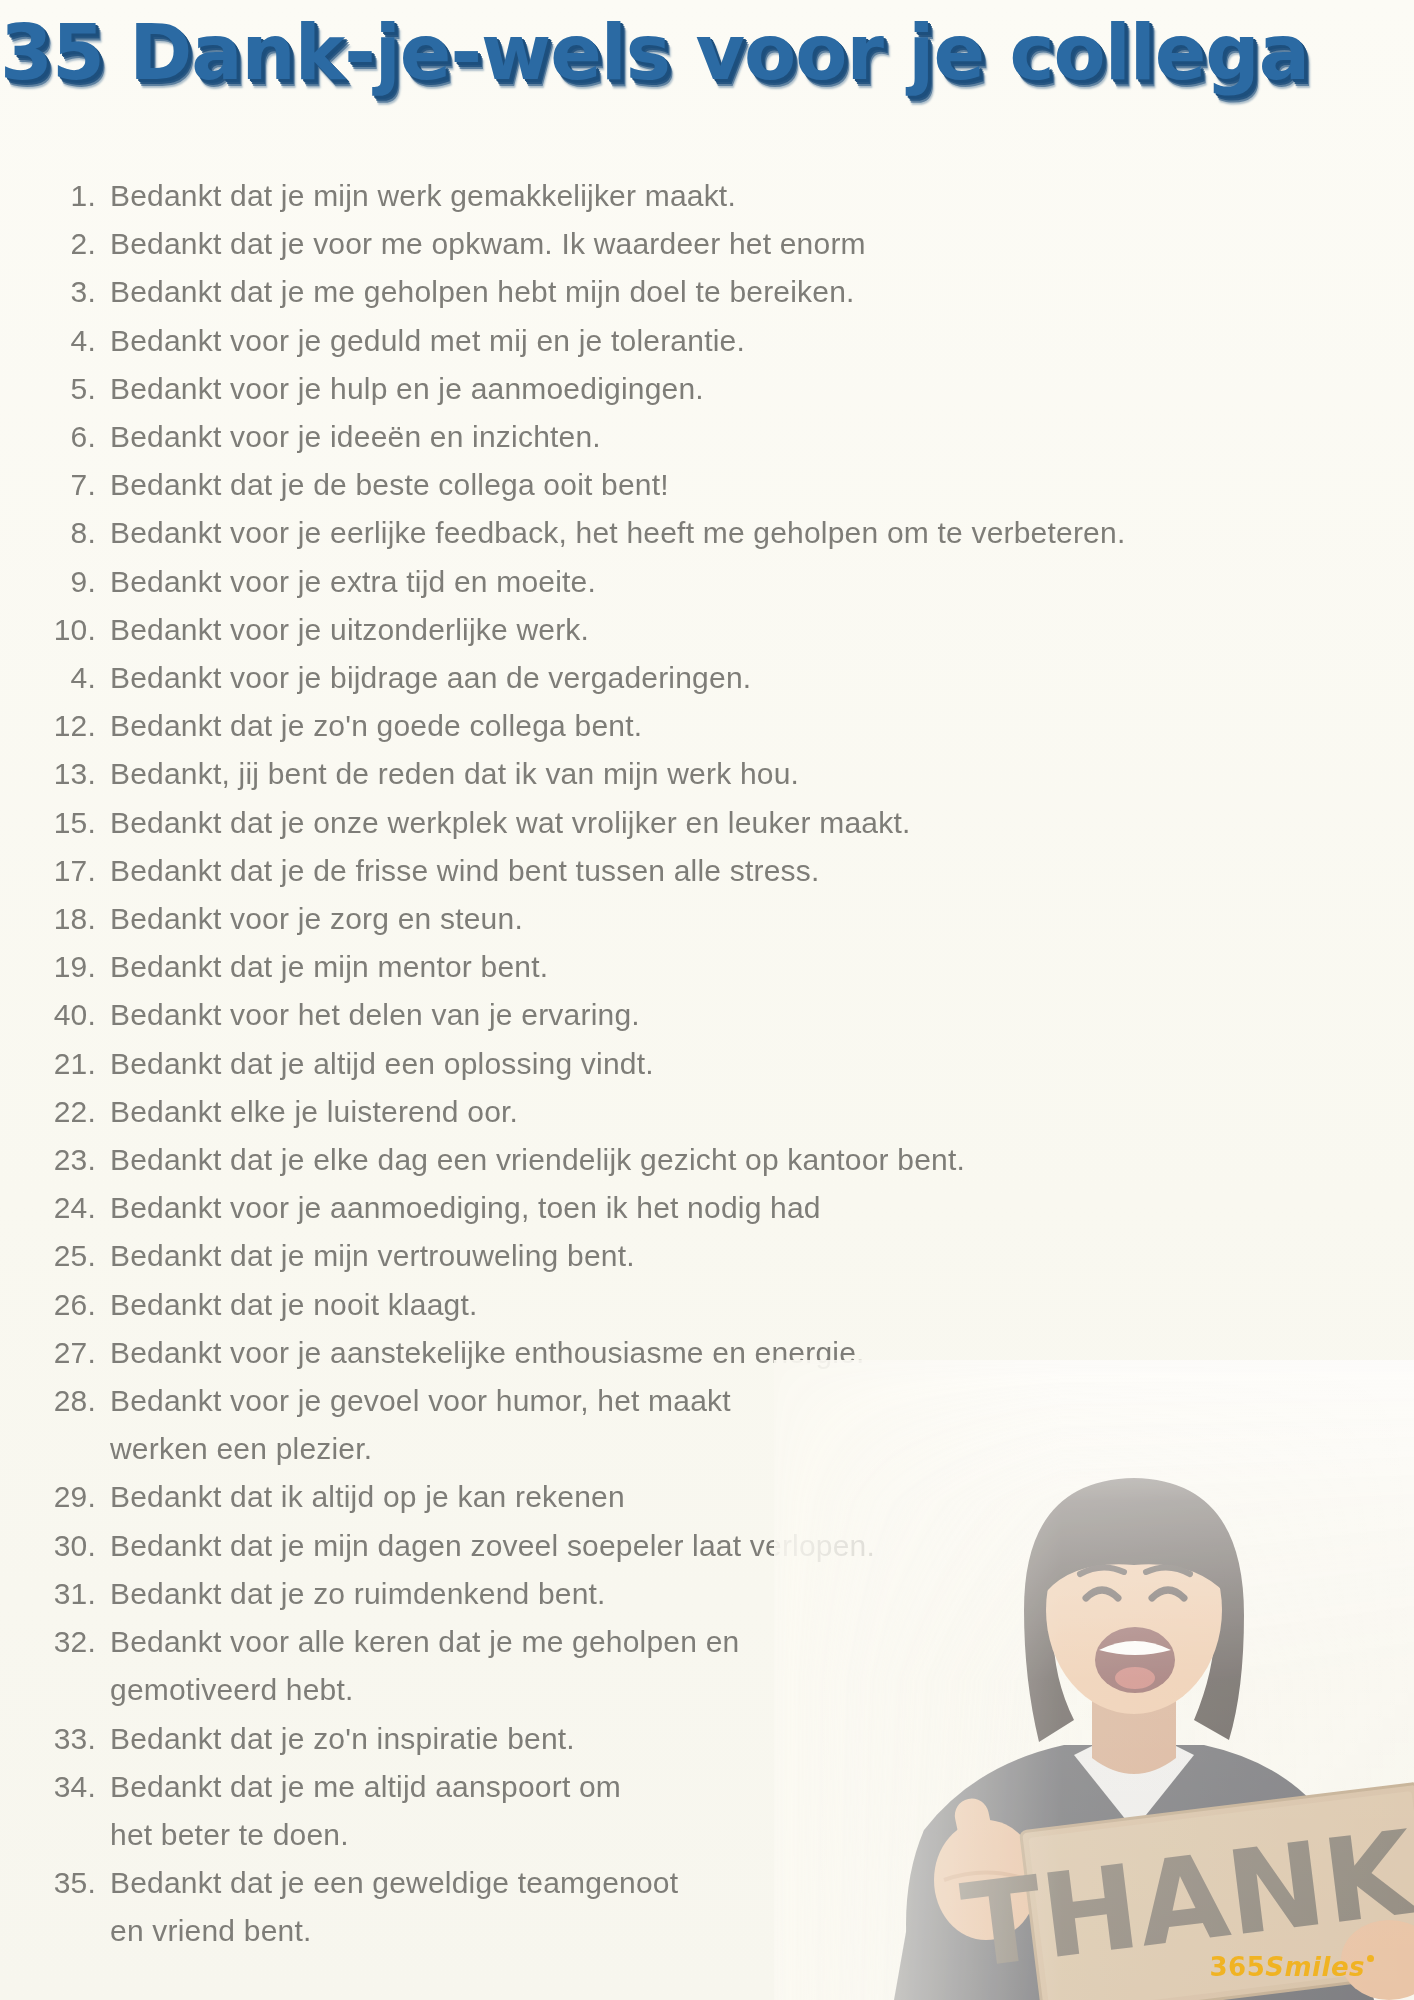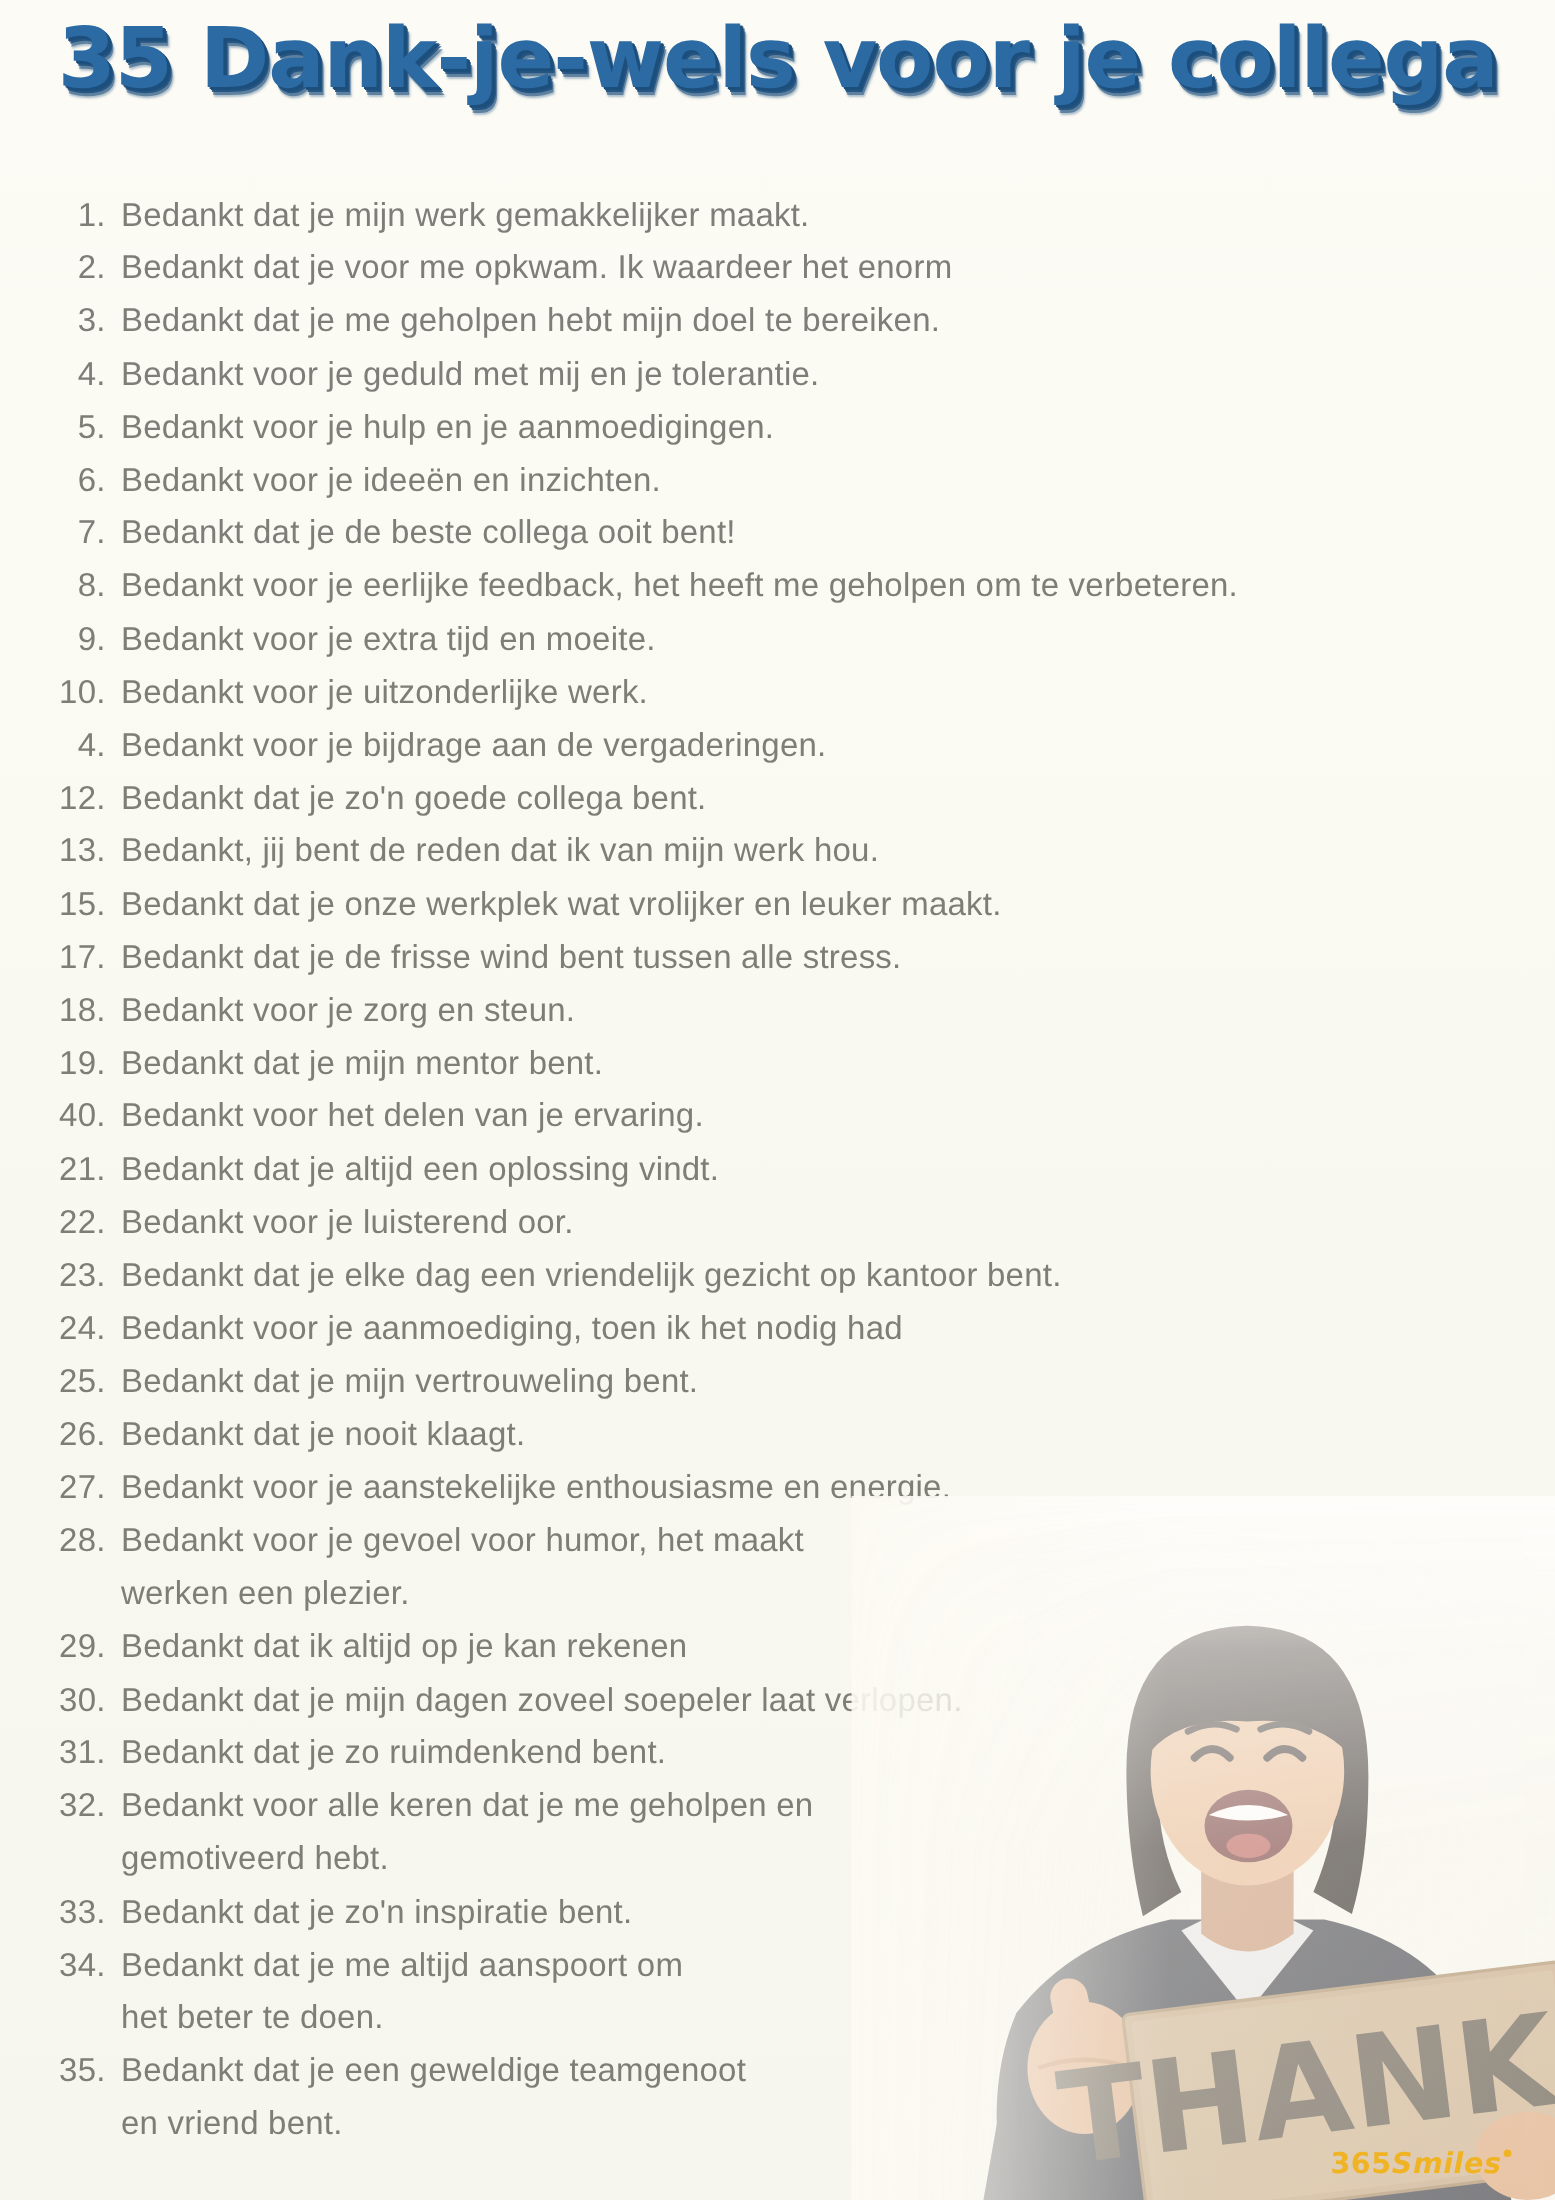--- a/index.html
+++ b/index.html
@@ -22,21 +22,21 @@
     background: linear-gradient(180deg, #fcfbf5 0%, #f9f8f0 60%, #f7f6ee 100%);
     overflow: hidden;
   }
 
   
   .title-wrap {
     position: absolute;
     top: 8px;
     left: 0;
     width: 1414px;
-    text-align: center;
+    text-align: left;
   }
   .title {
     display: inline-block;
     font-family: "DejaVu Sans", sans-serif;
     font-size: 76px;
     font-weight: bold;
     letter-spacing: -1px;
     color: #2b6aa3;
     text-shadow:
        2px 2px 0 #1d4f7d,
@@ -195,21 +195,21 @@
     <div class="item">
         <span class="num">40.</span>
         <span class="txt">Bedankt voor het delen van je ervaring.</span>
       </div>
     <div class="item">
         <span class="num">21.</span>
         <span class="txt">Bedankt dat je altijd een oplossing vindt.</span>
       </div>
     <div class="item">
         <span class="num">22.</span>
-        <span class="txt">Bedankt voor je luisterend oor.</span>
+        <span class="txt">Bedankt elke je luisterend oor.</span>
       </div>
     <div class="item">
         <span class="num">23.</span>
         <span class="txt">Bedankt dat je elke dag een vriendelijk gezicht op kantoor bent.</span>
       </div>
     <div class="item">
         <span class="num">24.</span>
         <span class="txt">Bedankt voor je aanmoediging, toen ik het nodig had</span>
       </div>
     <div class="item">

